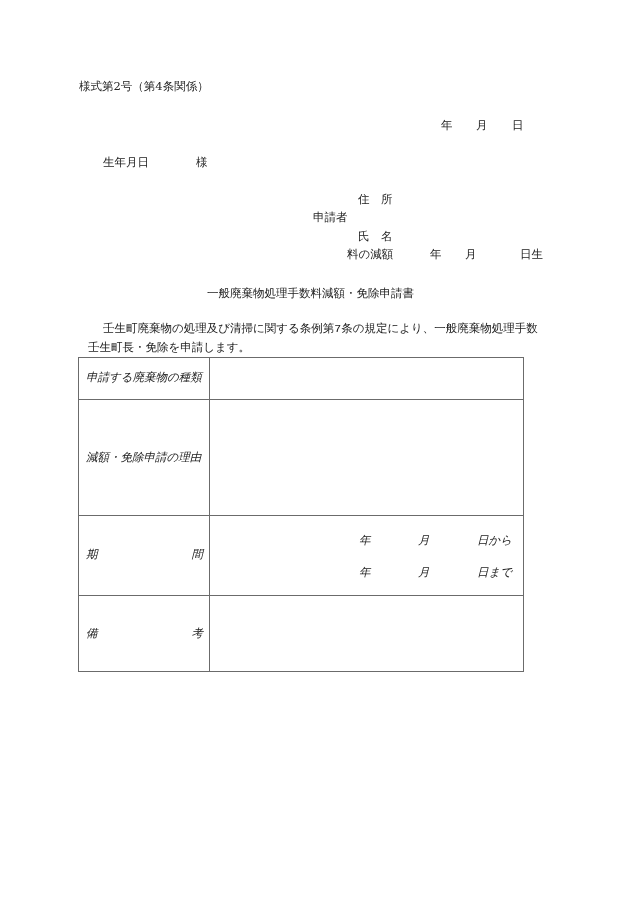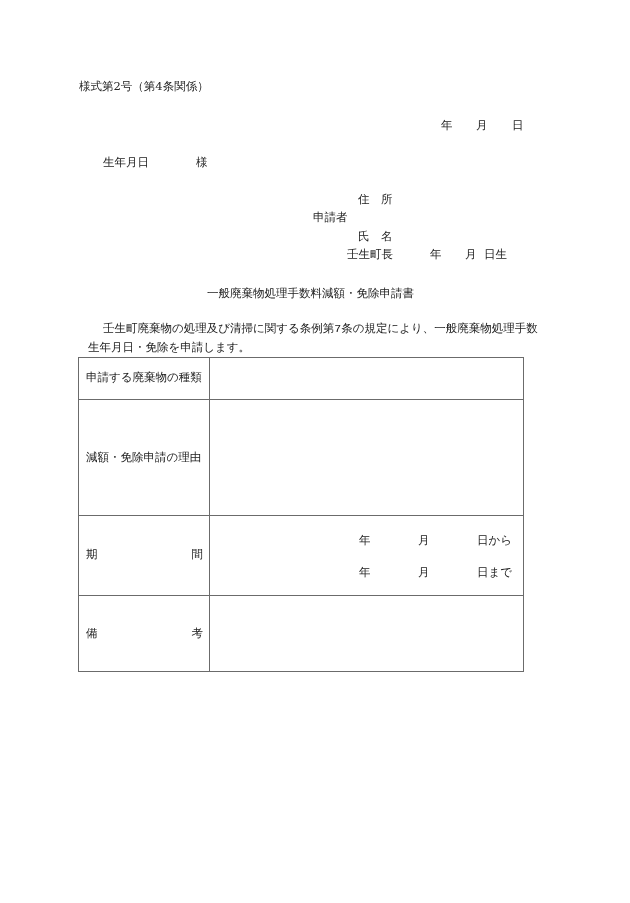--- a/index.html
+++ b/index.html
@@ -1,20 +1,20 @@
 <!DOCTYPE html>
 <html><head>
   <meta charset="utf-8">
   <style>
     html, body { margin: 0; padding: 0; background: #ffffff; }
     body { width: 630px; height: 903px; position: relative; overflow: hidden;
            font-family: "DejaVu Serif", "Liberation Serif", serif; color: #222; font-size: 11.5px; }
     .abs { position: absolute; white-space: nowrap; line-height: 1; }
     .table { position: absolute; left: 78px; top: 357px; width: 446px; height: 315px;
-             border: 1px solid #6b6b6b; box-sizing: border-box; }
+             border: 1px solid #6b6b6b; box-sizing: border-box; font-style: italic; }
     .hline { position: absolute; left: 0; right: 0; height: 0; border-top: 1px solid #6b6b6b; }
     .vline { position: absolute; top: 0; bottom: 0; width: 0; border-left: 1px solid #6b6b6b; left: 130px; }
     .cell-label { position: absolute; left: 7px; width: 117px; white-space: nowrap; line-height: 1; }
     .spread { display: flex; justify-content: space-between; }
   </style>
 </head>
 <body>
 
 <div class="abs" style="left:79px; top:81px;">様式第2号（第4条関係）</div>
 
@@ -26,31 +26,31 @@
 
 <div>
   <span class="abs" style="left:103px; top:157px;">生年月日</span>
   <span class="abs" style="left:196px; top:157px;">様</span>
 </div>
 
 <div>
   <span class="abs" style="left:358px; top:194px;">住　所</span>
   <span class="abs" style="left:313px; top:212px;text-align:right;">申請者</span>
   <span class="abs" style="left:358px; top:231px;">氏　名</span>
-  <span class="abs" style="left:347px; top:249px;">壬生町長</span>
+  <span class="abs" style="left:347px; top:249px;">料の減額</span>
   <span class="abs" style="left:430px; top:249px;">年</span>
   <span class="abs" style="left:465px; top:249px;">月</span>
-  <span class="abs" style="left:484px; top:249px;">日生</span>
+  <span class="abs" style="left:520px; top:249px;">日生</span>
 </div>
 
 <div class="abs" style="left:207px; top:288px;">一般廃棄物処理手数料減額・免除申請書</div>
 
 <div>
   <div class="abs" style="left:103px; top:323px;font-family:Liberation Mono, monospace;">壬生町廃棄物の処理及び清掃に関する条例第7条の規定により、一般廃棄物処理手数</div>
-  <div class="abs" style="left:88px; top:342px;">生年月日・免除を申請します。</div>
+  <div class="abs" style="left:88px; top:342px;">壬生町長・免除を申請します。</div>
 </div>
 
 <div class="table">
   <div class="vline"></div>
   <div class="hline" style="top:41px;"></div>
   <div class="hline" style="top:157px;"></div>
   <div class="hline" style="top:237px;"></div>
 
   <div class="cell-label" style="top:14px;">申請する廃棄物の種類</div>
   <div style="position:absolute; left:131px; right:0; top:0; height:41px;"></div>

